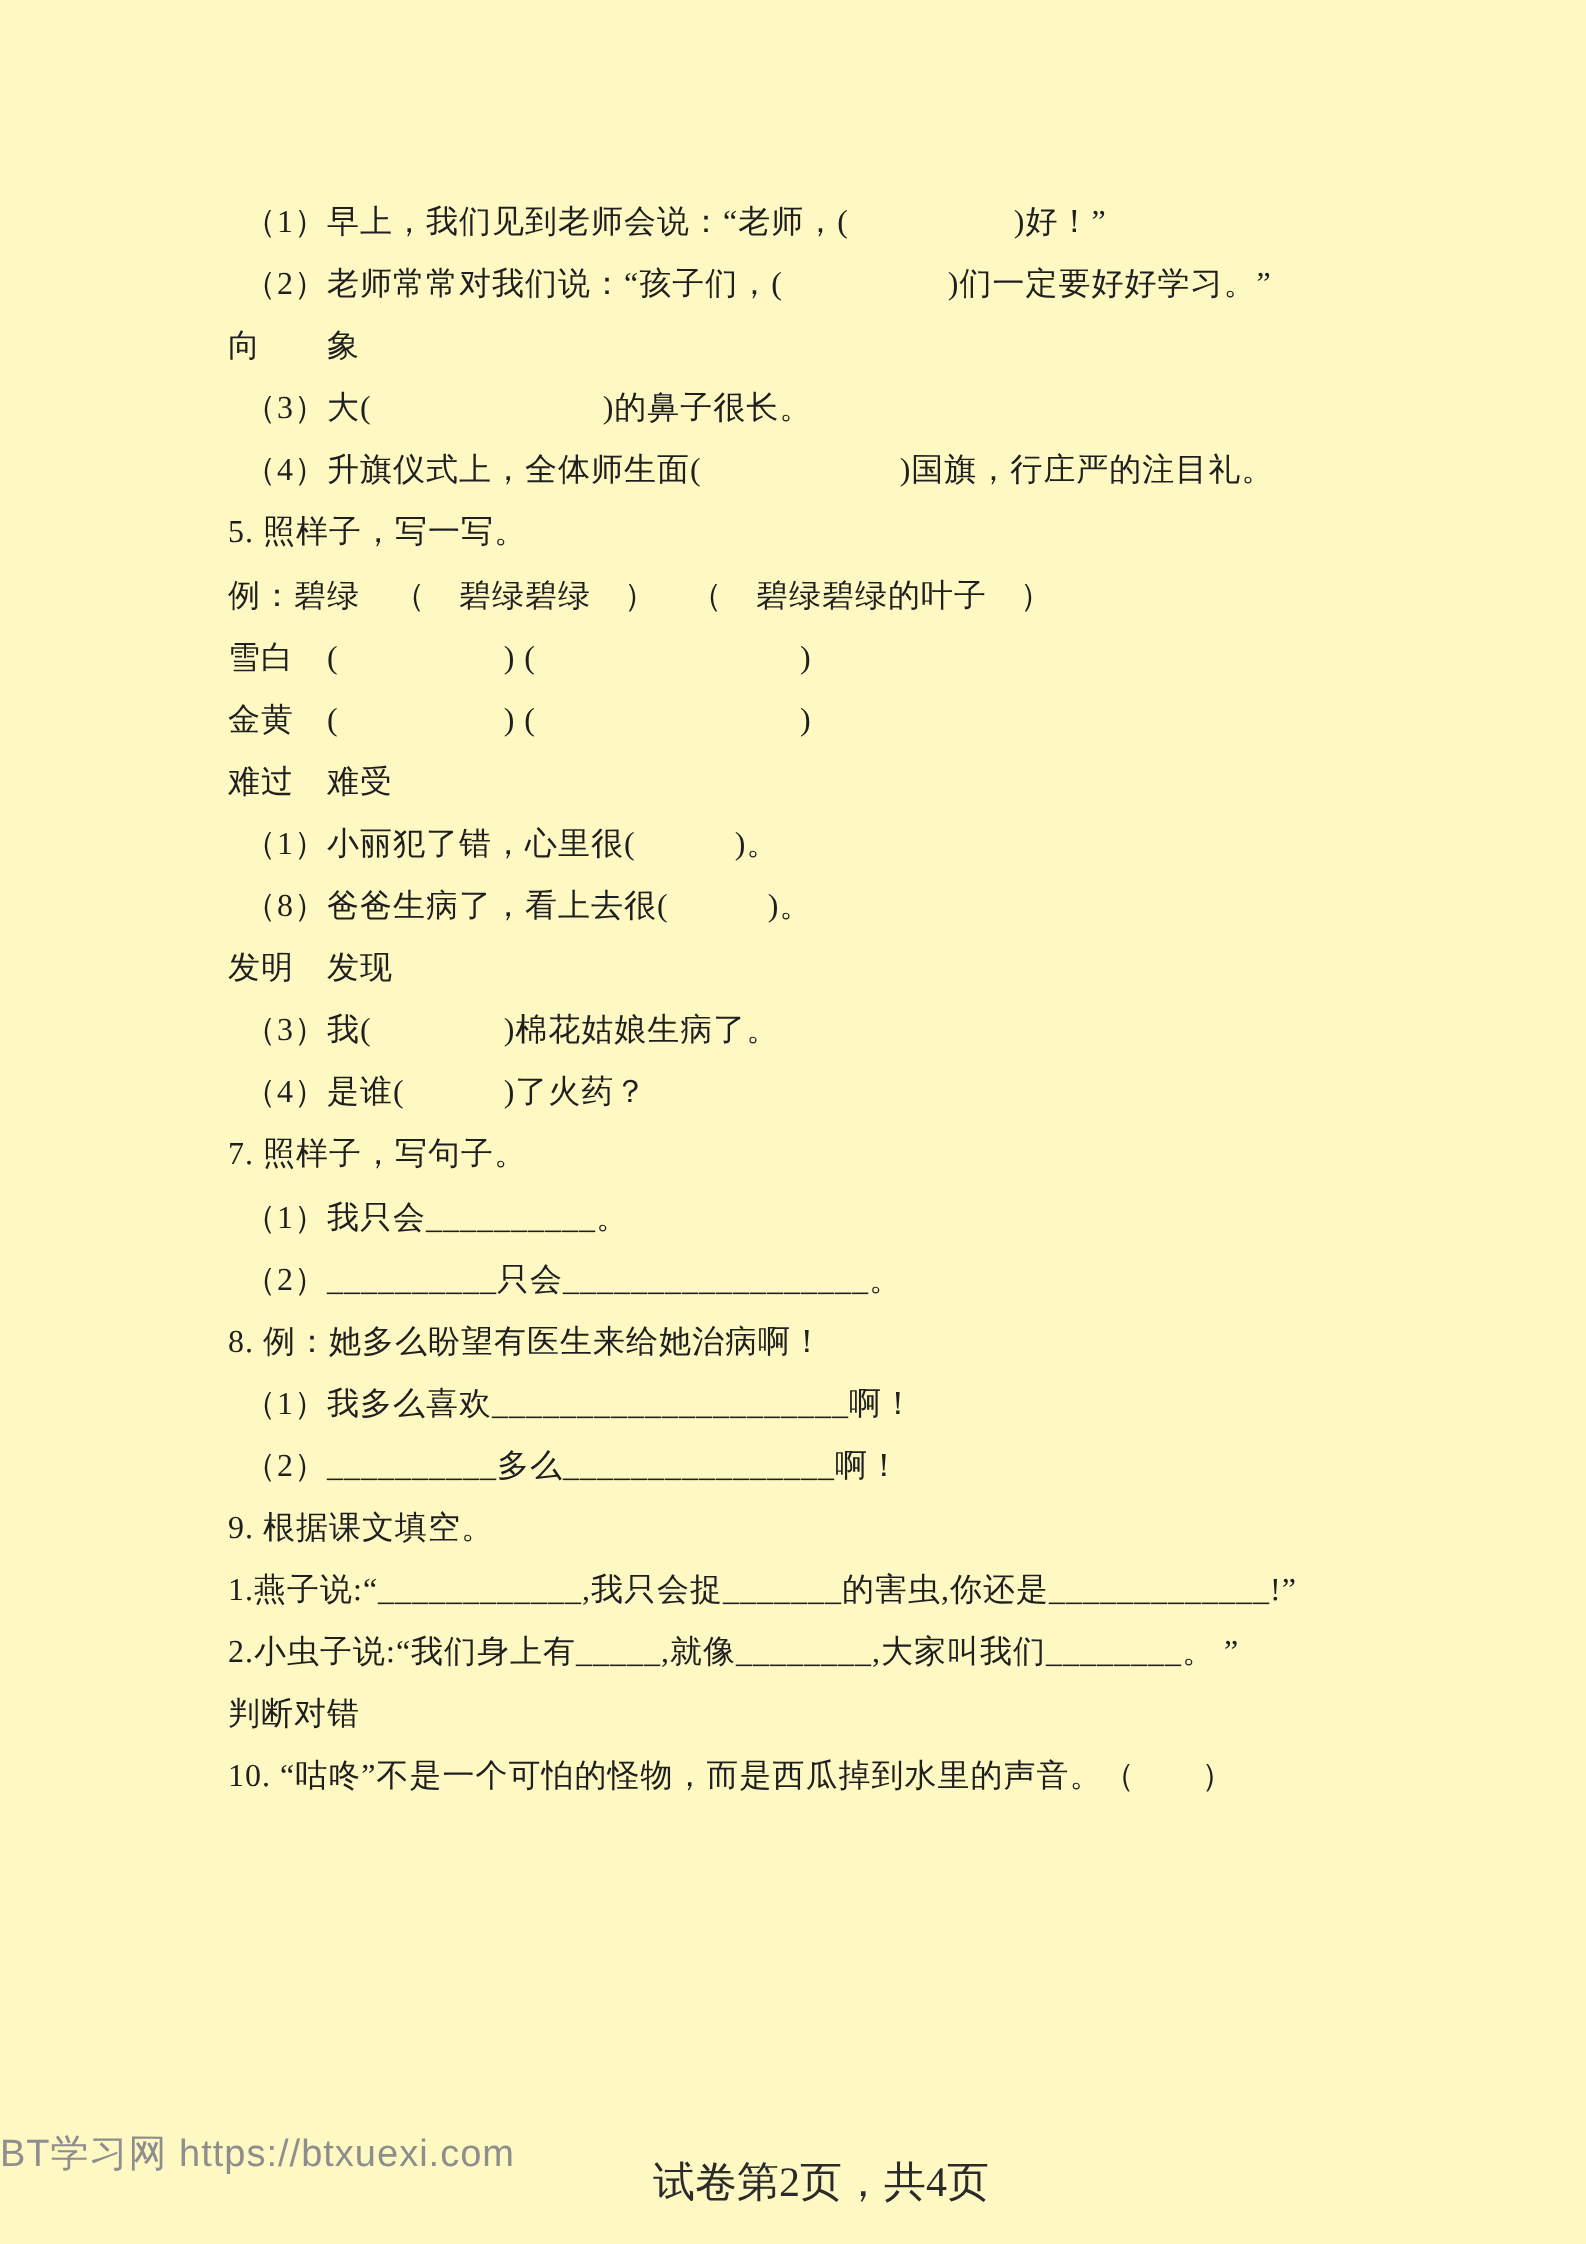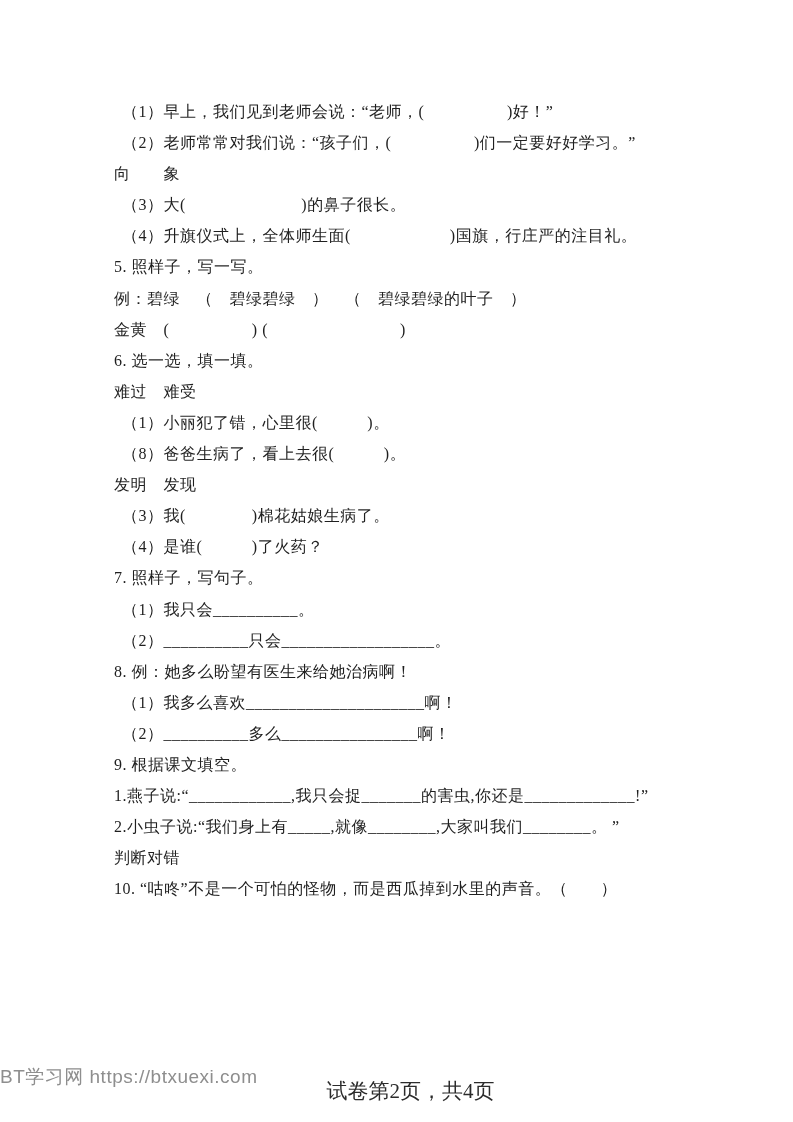--- a/index.html
+++ b/index.html
@@ -1,20 +1,20 @@
 <!DOCTYPE html>
 <html><head>
 <meta charset="utf-8">
 <style>
   html,body { margin:0; padding:0; background:#e8e8e8; }
   .page {
     position:relative;
     width:793px; height:1122px;
     margin:0 auto;
-    background:#ffffff;
+    background:#fef9c3;
     overflow:hidden;
     font-family:"Liberation Serif", serif;
     color:#1f1f1f;
   }
   .content { position:absolute; top:96px; left:0; width:100%; }
   .line {
     height:31.1px; line-height:31.1px;
     font-size:16px;
     white-space:pre;
     padding-left:114px;
@@ -45,22 +45,22 @@
 
 <div class="page">
   <main class="content">
     <div class="line sub">（1）早上，我们见到老师会说：“老师，(　　　　　)好！”</div>
     <div class="line sub">（2）老师常常对我们说：“孩子们，(　　　　　)们一定要好好学习。”</div>
     <div class="line">向　　象</div>
     <div class="line sub">（3）大(　　　　　　　)的鼻子很长。</div>
     <div class="line sub">（4）升旗仪式上，全体师生面(　　　　　　)国旗，行庄严的注目礼。</div>
     <div class="line">5. 照样子，写一写。</div>
     <div class="line">例：碧绿　（　碧绿碧绿　）　（　碧绿碧绿的叶子　）</div>
+    <div class="line">雪白　(　　　　　) (　　　　　　　　)</div>
     <div class="line">金黄　(　　　　　) (　　　　　　　　)</div>
-    <div class="line">6. 选一选，填一填。</div>
     <div class="line">难过　难受</div>
     <div class="line sub">（1）小丽犯了错，心里很(　　　)。</div>
     <div class="line sub">（8）爸爸生病了，看上去很(　　　)。</div>
     <div class="line">发明　发现</div>
     <div class="line sub">（3）我(　　　　)棉花姑娘生病了。</div>
     <div class="line sub">（4）是谁(　　　)了火药？</div>
     <div class="line">7. 照样子，写句子。</div>
     <div class="line sub">（1）我只会__________。</div>
     <div class="line sub">（2）__________只会__________________。</div>
     <div class="line">8. 例：她多么盼望有医生来给她治病啊！</div>

